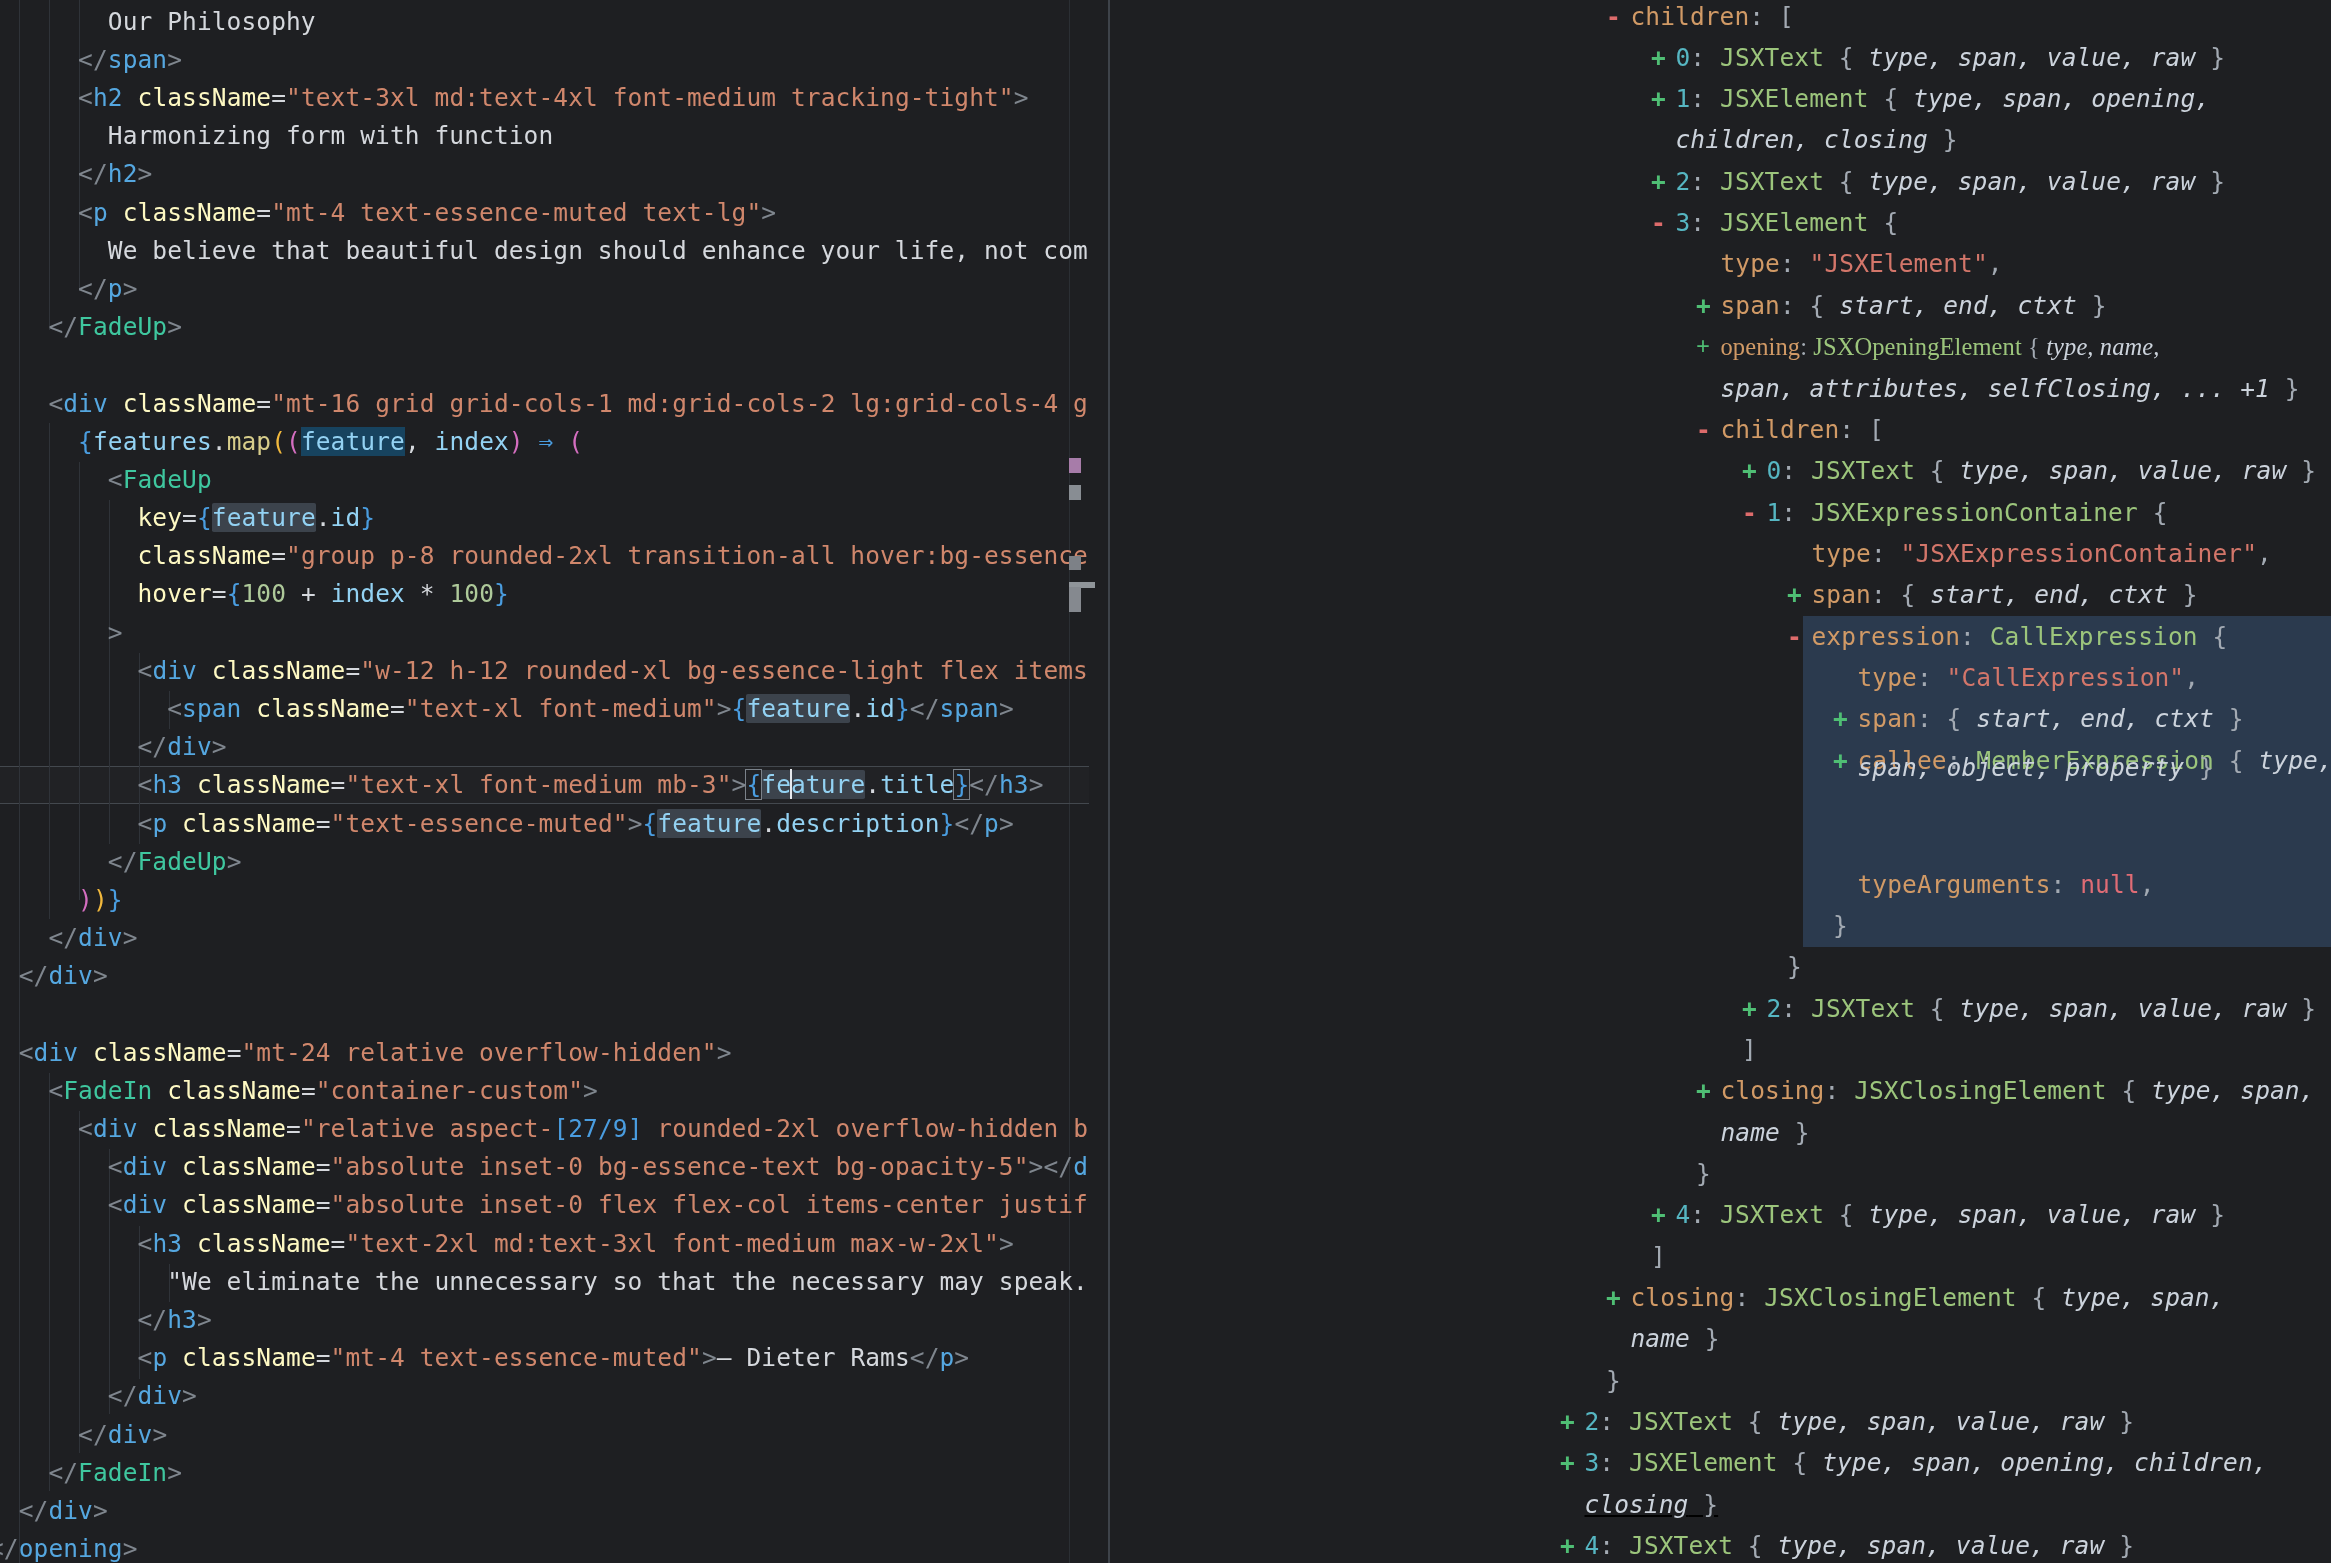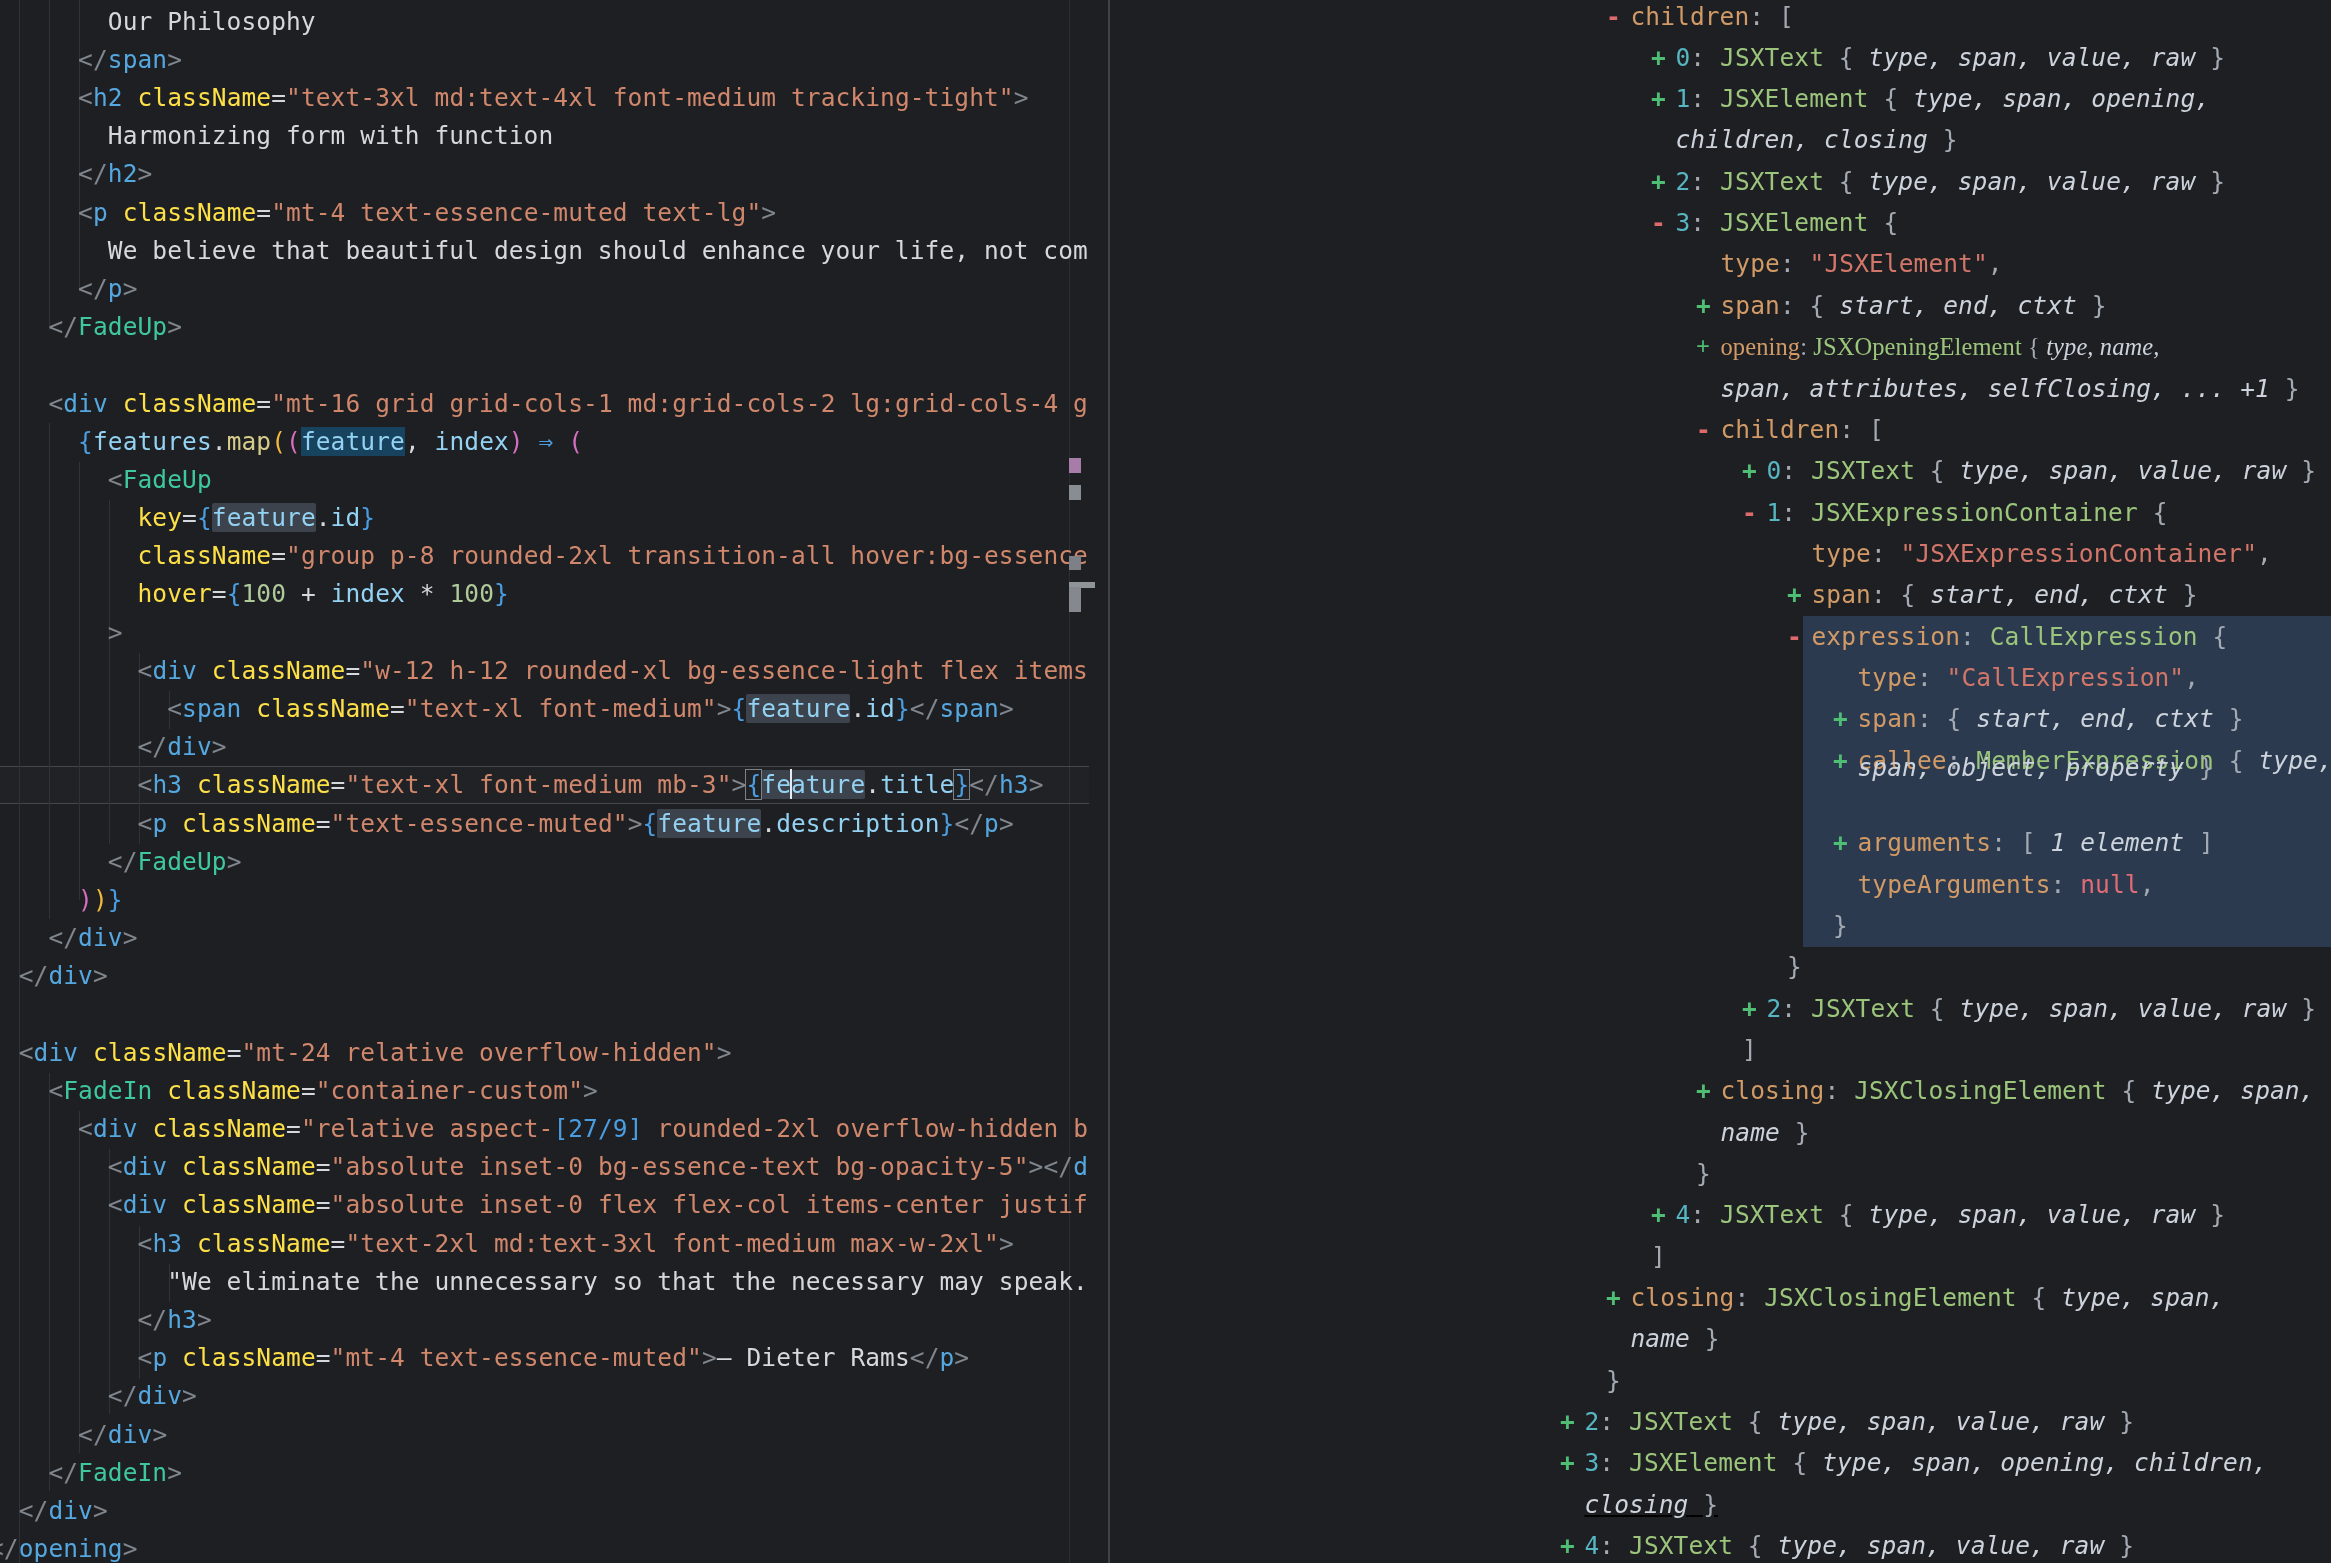--- a/index.html
+++ b/index.html
@@ -6,21 +6,21 @@
   #stage{position:relative;width:2331px;height:1564px;overflow:hidden;background:#1e1f22;
          font-family:"DejaVu Sans Mono","Liberation Mono",monospace;}
   
   #code-pane{position:absolute;left:0;top:0;width:1089px;height:1564px;overflow:hidden;}
   .cline{position:absolute;left:-11px;height:38px;line-height:38px;white-space:pre;
          font-size:24.5px;letter-spacing:0.1px;z-index:2;}
   .guide{position:absolute;width:0.9px;background:#2f3339;z-index:1;}
   #ruler{position:absolute;top:0;width:0.9px;height:1564px;background:#2b2f34;z-index:1;}
   #line-hl{position:absolute;left:0;width:1089px;height:36px;border-top:0.9px solid #43484e;
            border-bottom:0.9px solid #43484e;background:rgba(255,255,255,0.015);z-index:1;}
-  .pl{color:#d5d8dd}.pun{color:#7f868e}.tag{color:#55a7e0}.attr{color:#fde047}
+  .pl{color:#d5d8dd}.pun{color:#7f868e}.tag{color:#55a7e0}.attr{color:#fef9c3}
   .str{color:#d0876c}.cmp{color:#3fc79f}.fn{color:#d7cd8b}.num{color:#aec99a}
   .var{color:#93d2f3}.b1{color:#f2b93d}.b2{color:#d46ec0}.b3{color:#4a9de0}.arw{color:#4a9de0}
   .sel{background:#17435f}
   .whl{background:#3c434c;border-radius:1.8px}
   .box{outline:0.9px solid #7b828a;outline-offset:-0.9px}
   .cur{display:inline-block;width:1.8px;height:30px;background:#e7eaee;vertical-align:middle;
        margin:0 -0.9px;position:relative;top:-1.8px}
   
   .mark{position:absolute;z-index:3;}
   
@@ -121,21 +121,20 @@
       <div class="arow" style="left: 585px; top: 409px;"><span class="mk mk-m">-</span><span class="key">children</span><span class="pn">: [</span></div>
       <div class="arow" style="left: 631px; top: 450px;"><span class="mk mk-p">+</span><span class="idx">0</span><span class="pn">: </span><span class="node">JSXText</span><span class="pn"> { </span><span class="it">type, span, value, raw</span><span class="pn"> }</span></div>
       <div class="arow" style="left: 631px; top: 492px;"><span class="mk mk-m">-</span><span class="idx">1</span><span class="pn">: </span><span class="node">JSXExpressionContainer</span><span class="pn"> {</span></div>
       <div class="arow" style="left: 676px; top: 533px;"><span class="sp"></span><span class="key">type</span><span class="pn">: </span><span class="sv">"JSXExpressionContainer"</span><span class="pn">,</span></div>
       <div class="arow" style="left: 676px; top: 574px;"><span class="mk mk-p">+</span><span class="key">span</span><span class="pn">: { </span><span class="it">start, end, ctxt</span><span class="pn"> }</span></div>
       <div class="arow" style="left: 676px; top: 616px;"><span class="mk mk-m">-</span><span class="key">expression</span><span class="pn">: </span><span class="node">CallExpression</span><span class="pn"> {</span></div>
       <div class="arow" style="left: 722px; top: 657px;"><span class="sp"></span><span class="key">type</span><span class="pn">: </span><span class="sv">"CallExpression"</span><span class="pn">,</span></div>
       <div class="arow" style="left: 722px; top: 698px;"><span class="mk mk-p">+</span><span class="key">span</span><span class="pn">: { </span><span class="it">start, end, ctxt</span><span class="pn"> }</span></div>
       <div class="arow" style="left: 722px; top: 740px;"><span class="mk mk-p">+</span><span class="key">callee</span><span class="pn">: </span><span class="node">MemberExpression</span><span class="pn"> { </span><span class="it">type,</span></div>
       <div class="arow" style="left: 722px; top: 747px;"><span class="sp"></span><span class="it">span, object, property</span><span class="pn"> }</span></div>
-      <div class="arow" style="left: 722px; top: 822px;"><span class="mk mk-p">+</span><span class="key">arguments</span><span class="pn">: [ </span><span class="it">1 element</span><span class="pn"> ]</span></div>
       <div class="arow" style="left: 722px; top: 864px;"><span class="sp"></span><span class="key">typeArguments</span><span class="pn">: </span><span class="kw">null</span><span class="pn">,</span></div>
       <div class="arow" style="left: 722px; top: 905px;"><span class="pn">}</span></div>
       <div class="arow" style="left: 676px; top: 946px;"><span class="pn">}</span></div>
       <div class="arow" style="left: 631px; top: 988px;"><span class="mk mk-p">+</span><span class="idx">2</span><span class="pn">: </span><span class="node">JSXText</span><span class="pn"> { </span><span class="it">type, span, value, raw</span><span class="pn"> }</span></div>
       <div class="arow" style="left: 631px; top: 1029px;"><span class="pn">]</span></div>
       <div class="arow" style="left: 585px; top: 1070px;"><span class="mk mk-p">+</span><span class="key">closing</span><span class="pn">: </span><span class="node">JSXClosingElement</span><span class="pn"> { </span><span class="it">type, span,</span></div>
       <div class="arow" style="left: 585px; top: 1112px;"><span class="sp"></span><span class="it">name</span><span class="pn"> }</span></div>
       <div class="arow" style="left: 585px; top: 1153px;"><span class="pn">}</span></div>
       <div class="arow" style="left: 540px; top: 1194px;"><span class="mk mk-p">+</span><span class="idx">4</span><span class="pn">: </span><span class="node">JSXText</span><span class="pn"> { </span><span class="it">type, span, value, raw</span><span class="pn"> }</span></div>
       <div class="arow" style="left: 540px; top: 1236px;"><span class="pn">]</span></div>

